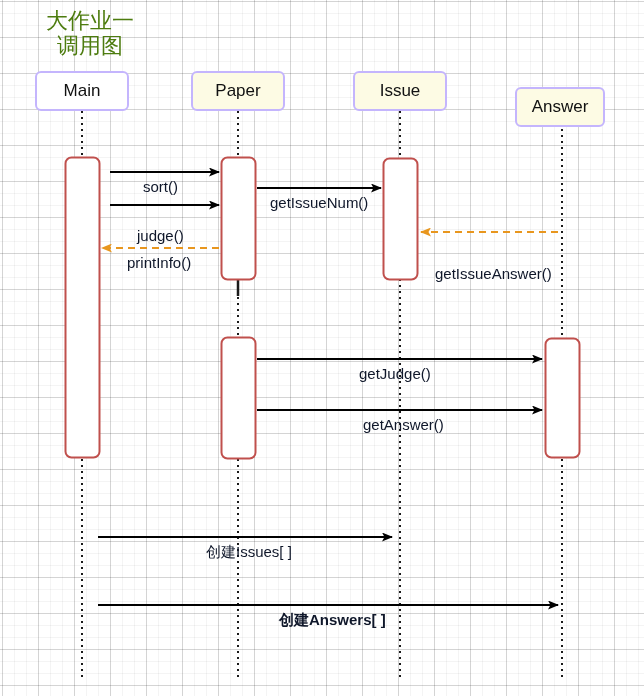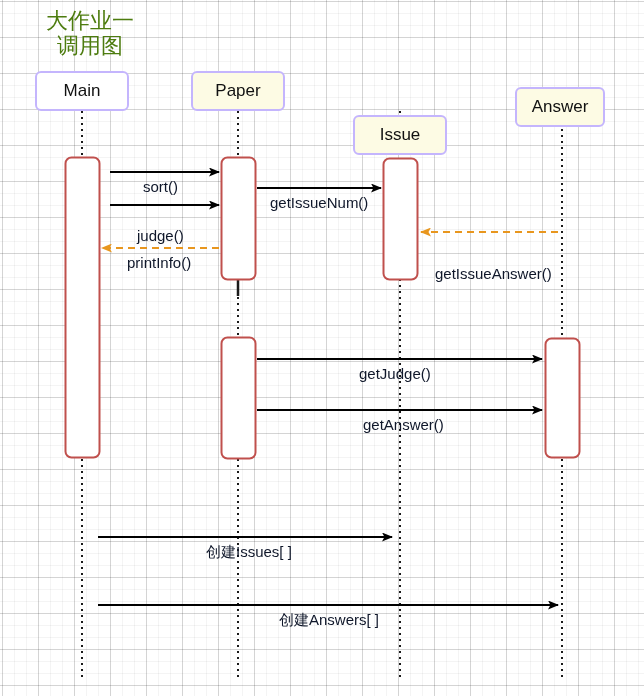--- a/index.html
+++ b/index.html
@@ -115,30 +115,30 @@
     </g>
 </svg>
 
 <div id="heads">
     <div class="lifeline-head plain" style="left: 35px; top: 71px; width: 94px; height: 40px;">
       <span>Main</span>
     </div>
     <div class="lifeline-head" style="left: 191px; top: 71px; width: 94px; height: 40px;">
       <span>Paper</span>
     </div>
-    <div class="lifeline-head" style="left: 353px; top: 71px; width: 94px; height: 40px; margin-top: 44px;">
+    <div class="lifeline-head" style="left: 353px; top: 71px; width: 94px; height: 40px;">
       <span>Issue</span>
     </div>
     <div class="lifeline-head" style="left: 515px; top: 87px; width: 90px; height: 40px;">
       <span>Answer</span>
     </div>
   </div>
 <div id="labels">
     <div class="msg-label" style="left: 143px; top: 178px;">sort()</div>
     <div class="msg-label" style="left: 137px; top: 211px; margin-top: 16px;">judge()</div>
     <div class="msg-label" style="left: 270px; top: 194px;">getIssueNum()</div>
     <div class="msg-label" style="left: 127px; top: 254px;">printInfo()</div>
     <div class="msg-label" style="left: 435px; top: 238px; margin-top: 27px;">getIssueAnswer()</div>
     <div class="msg-label" style="left: 359px; top: 365px;">getJudge()</div>
     <div class="msg-label" style="left: 363px; top: 416px;">getAnswer()</div>
     <div class="msg-label" style="left: 206px; top: 543px;">创建Issues[ ]</div>
-    <div class="msg-label" style="left: 279px; top: 611px;">创建Answers[ ]</div>
+    <div class="msg-label" style="left: 279px; top: 611px; font-weight: bold;">创建Answers[ ]</div>
   </div>
 
 </body></html>

